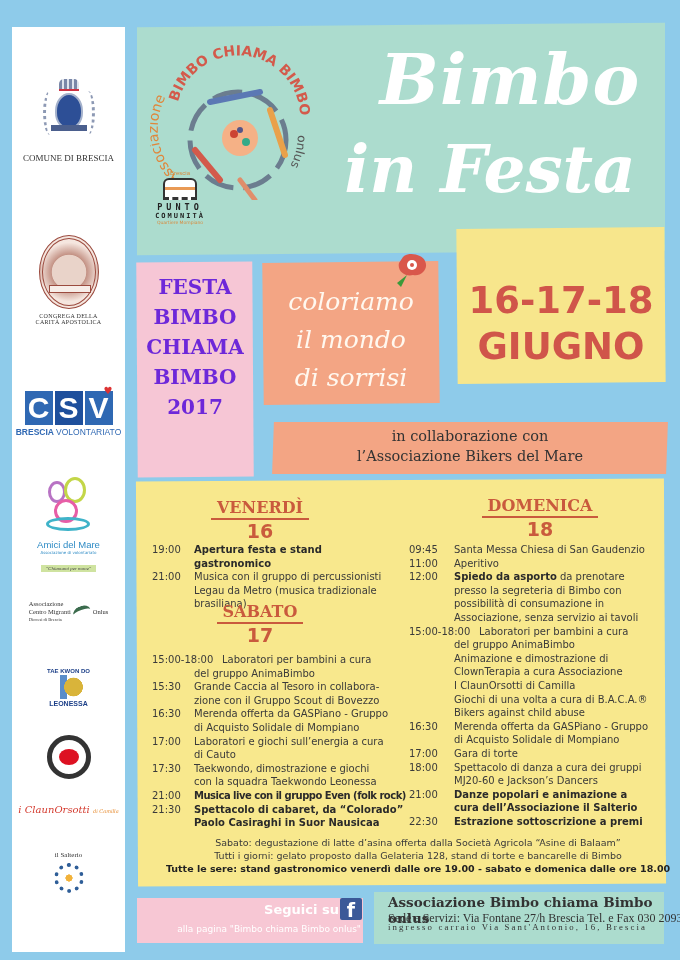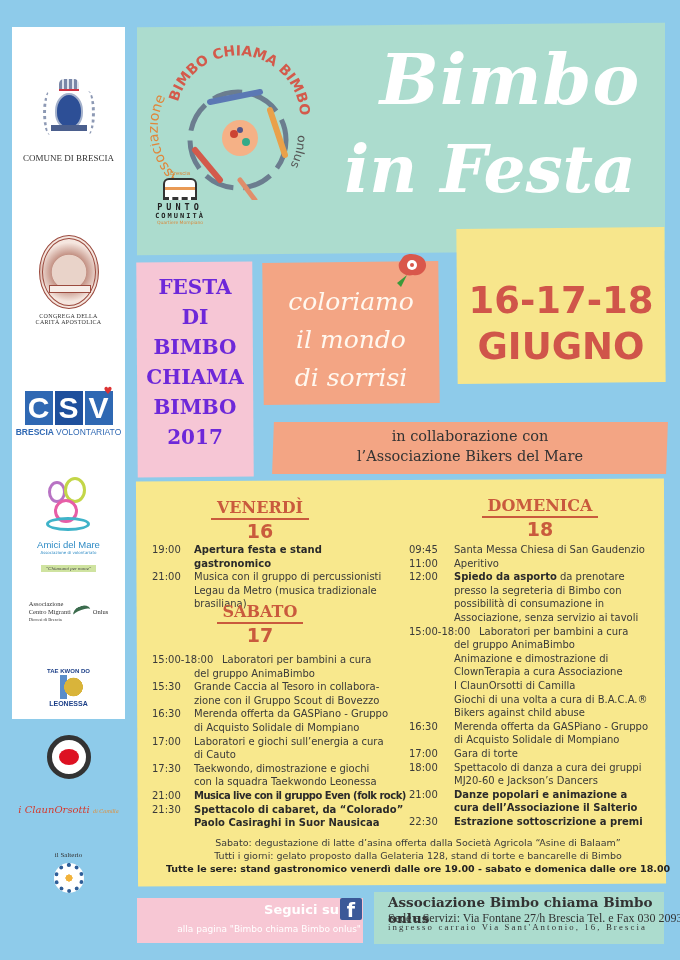--- a/index.html
+++ b/index.html
@@ -1,19 +1,19 @@
 <!DOCTYPE html>
 <html><head>
 <meta charset="utf-8">
 <style>
   * { box-sizing: border-box; margin: 0; padding: 0; }
   html, body { width: 680px; height: 960px; overflow: hidden; }
   body { background: #8ecbea; font-family: "DejaVu Sans", sans-serif; position: relative; }
 
-  .sidebar { position: absolute; left: 12px; top: 27px; width: 113px; height: 692px; background: #fff; }
+  .sidebar { position: absolute; left: 12px; top: 27px; width: 113px; height: 925px; background: #fff; }
   .sb-item { position: absolute; left: 0; width: 113px; text-align: center; }
   .sb-cap { font-family: "Liberation Serif", serif; color: #333; }
 
   .crest { width: 56px; height: 66px; margin: 0 auto; position: relative; }
   .crest .shield { position:absolute; left:14px; top:14px; width:28px; height:36px; border-radius: 50% 50% 45% 45%; background:#2d4f96; border:2px solid #a5b2cc; }
   .crest .crown { position:absolute; left:18px; top:0; width:20px; height:12px; background: repeating-linear-gradient(90deg,#7a87a8 0 3px,#dfe4ee 3px 5px); border-radius: 5px 5px 0 0; border-bottom:2px solid #c34; }
   .crest .laurel-l { position:absolute; left:2px; top:12px; width:14px; height:44px; border-left:3px dotted #8d99b4; border-radius: 50%; }
   .crest .laurel-r { position:absolute; right:2px; top:12px; width:14px; height:44px; border-right:3px dotted #8d99b4; border-radius: 50%; }
   .crest .ribbon { position:absolute; left:10px; top:46px; width:36px; height:6px; background:#4b5f8d; }
 
@@ -194,21 +194,20 @@
   <div class="punto-title2">COMUNITÀ</div>
   <div class="punto-sub">Quartiere Mompiano</div>
 </div>
 
 <div class="title title1">Bimbo</div>
 <div class="title title2">in Festa</div>
 
 <div class="pink-box"></div>
 <div class="pink-text">
   <div>FESTA</div>
-  <div>DI</div>
   <div>BIMBO</div>
   <div>CHIAMA</div>
   <div>BIMBO</div>
   <div>2017</div>
 </div>
 
 <div class="salmon-box"></div>
 <svg class="flower" viewBox="0 0 36 38">
   <path d="M10 4 C16 -2 30 2 32 8 C36 16 28 24 20 22 C12 24 4 18 6 10 Z" fill="#d9574b"></path>
   <circle cx="19" cy="12" r="5" fill="#fff"></circle>

